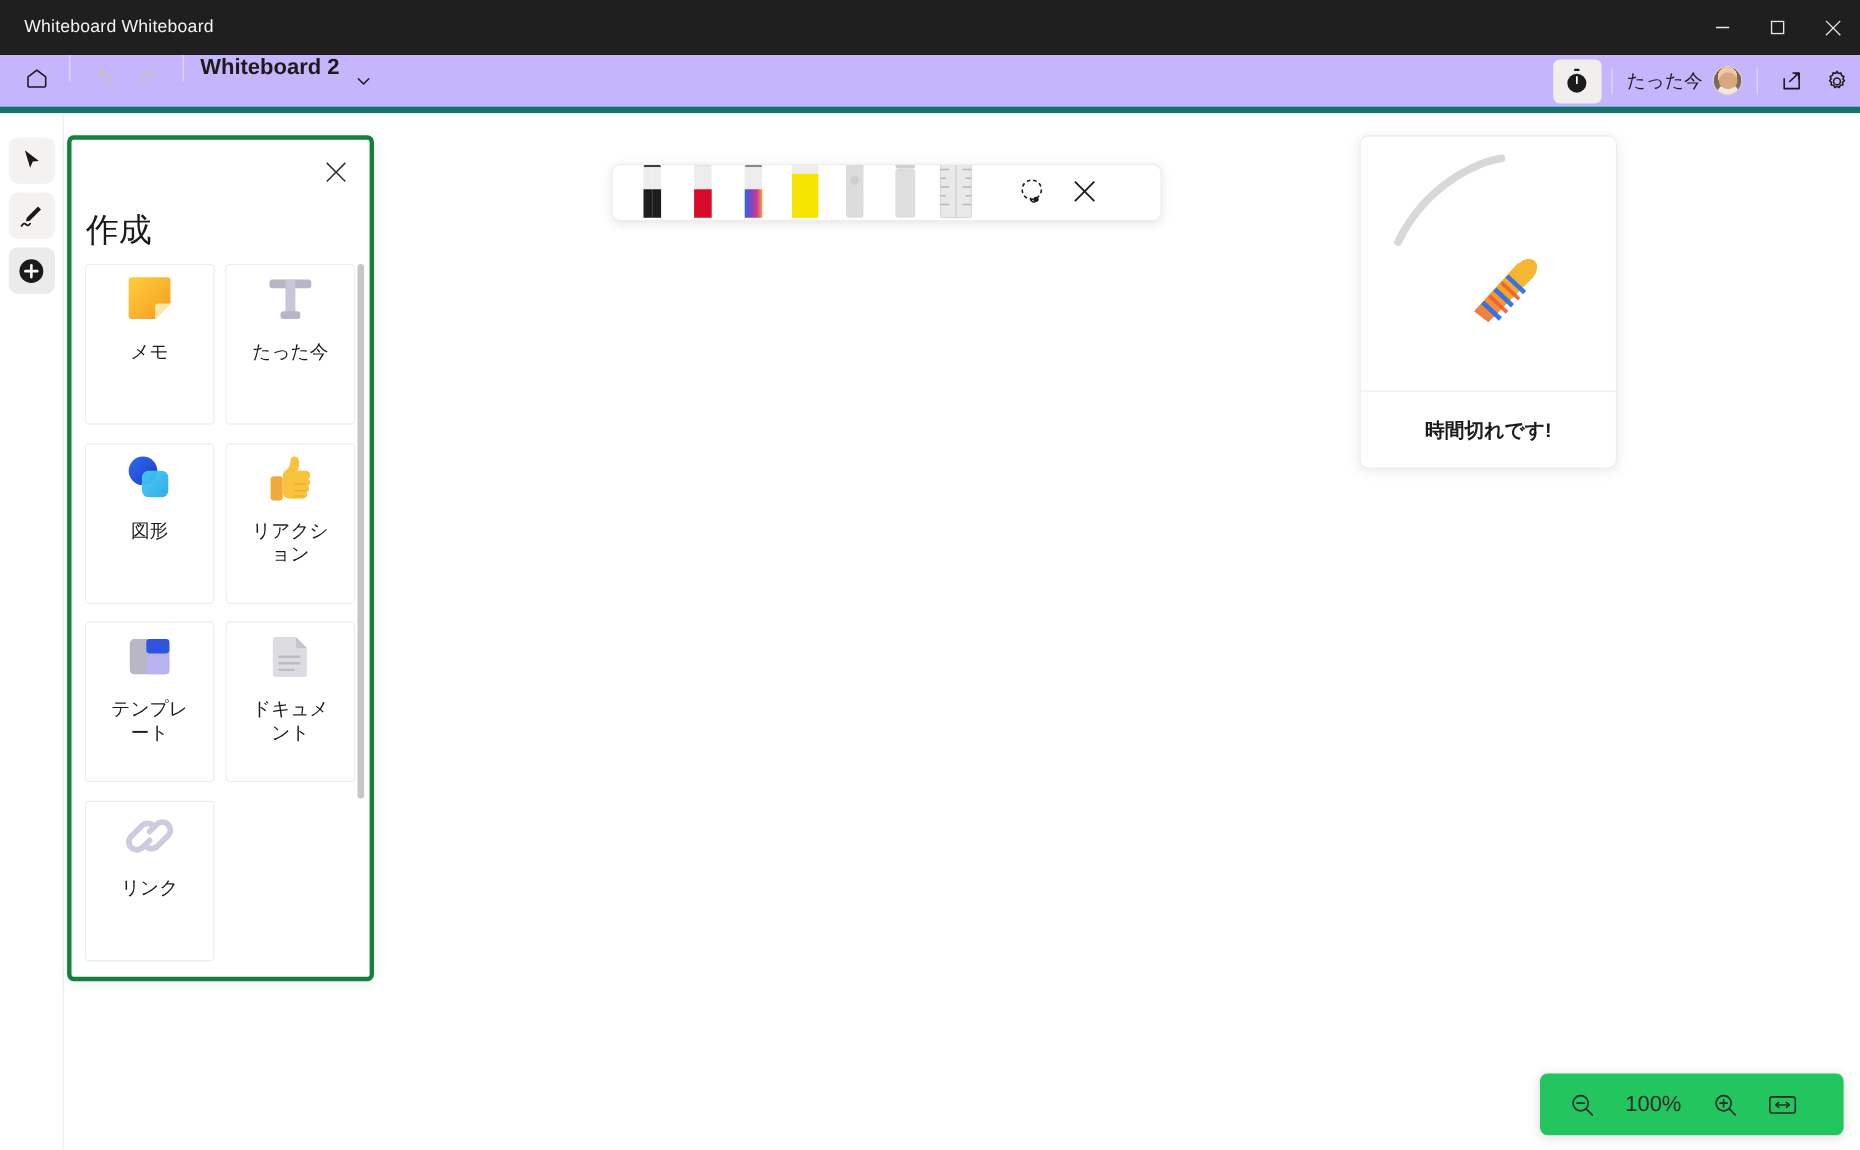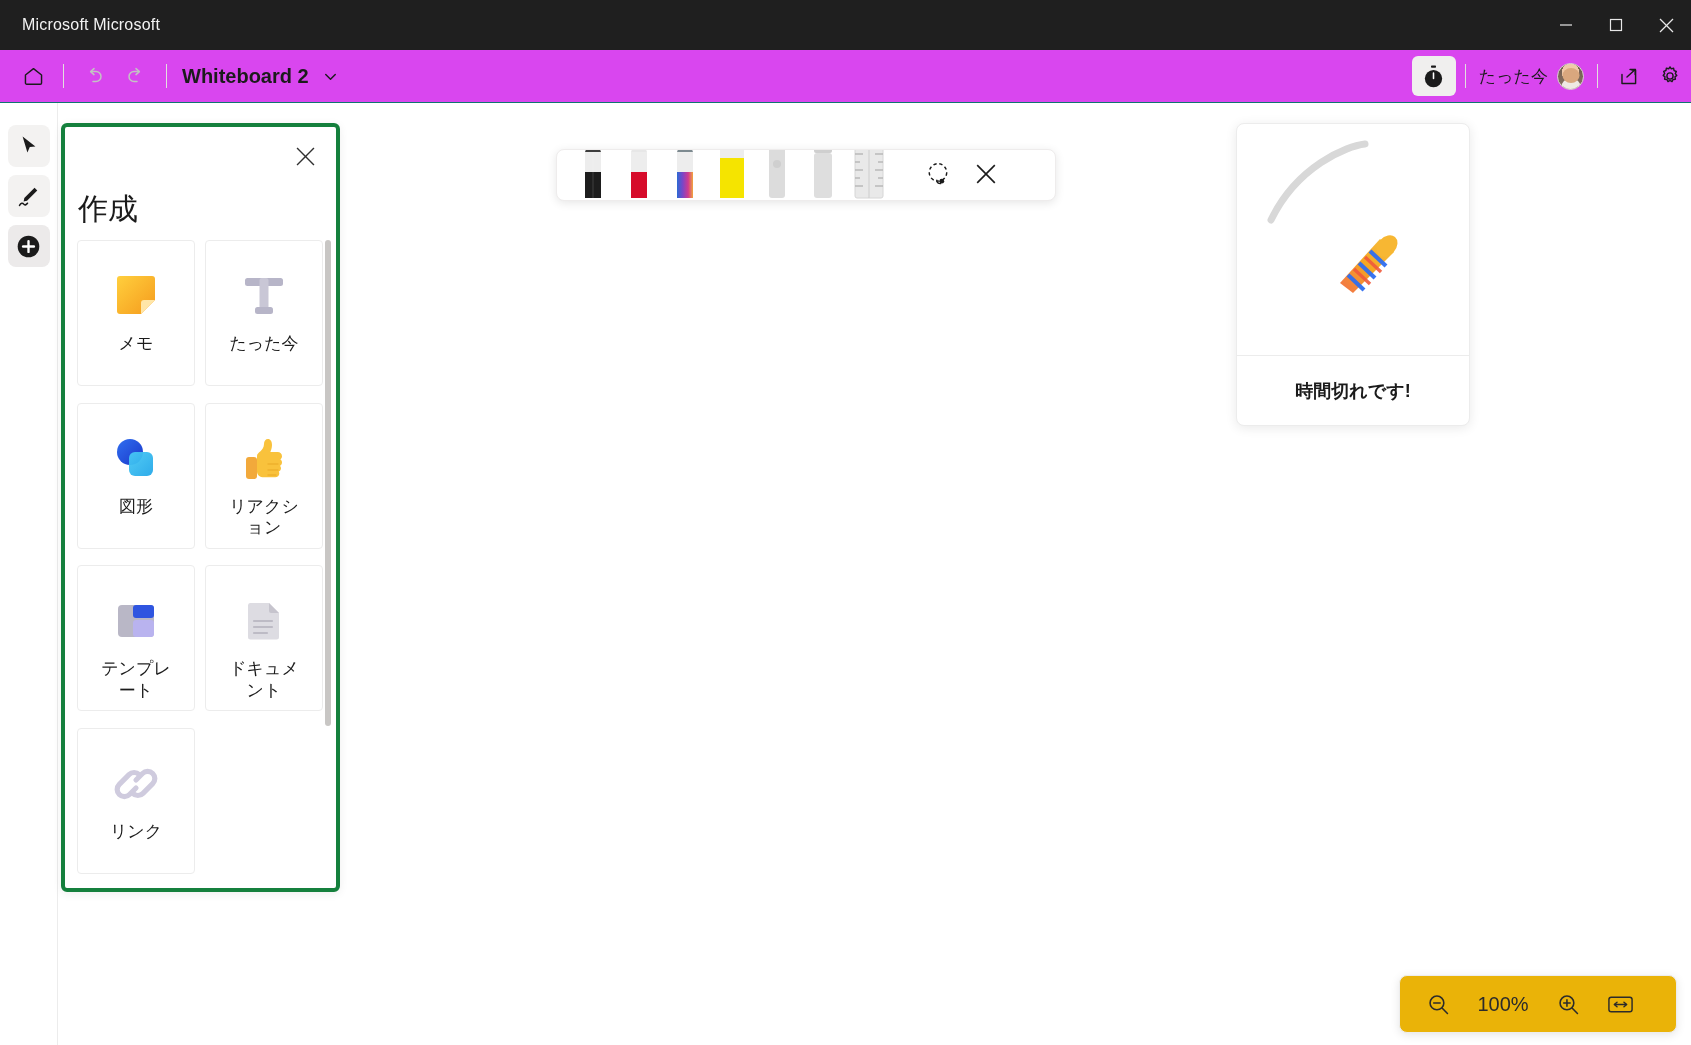--- a/index.html
+++ b/index.html
@@ -23,22 +23,22 @@
   .wincontrols { margin-left:auto; display:flex; height:50px; }
   .wincontrol {
     width:50px; height:50px; display:flex; align-items:center; justify-content:center;
     color:#e8e8e8;
   }
   .wincontrol svg { display:block; }
 
   
   .cmdbar {
     position:absolute; top:50px; left:0; width:1691px; height:53px;
-    background:#d946ef; border-bottom:1px solid #0f766e;
-    display:flex; align-items:center;
+    background:#c4b5fd; border-bottom:6px solid #0f766e;
+    display:flex; 
   }
   .cbtn {
     width:42px; height:42px; border-radius:6px; display:flex;
     align-items:center; justify-content:center; color:#1b1b1b; background:transparent;
     border:none;
   }
   .cbtn.disabled { color:#c3c3c3; }
   .vdiv { width:1px; height:24px; background:#e2e0de; margin:0 9px; }
   .doc-title {
     font-size:20px; font-weight:700; color:#1b1b1b; margin-left:6px; white-space:nowrap;
@@ -94,21 +94,21 @@
     position:absolute; left:13px; top:62px; font-size:30px; color:#1b1b1b; font-weight:400;
   }
   .grid {
     position:absolute; left:12px; top:113px; width:246px; height:640px;
     display:grid; grid-template-columns:118px 118px; gap:10px 10px;
     overflow:hidden;
   }
   .card {
     width:118px; height:146px; border:1px solid #ececec; border-radius:4px;
     background:#ffffff; display:flex; flex-direction:column; align-items:center;
-    justify-content:flex-start; padding-top:24px;
+    justify-content:flex-start; 
   }
   .card .glyph { height:62px; display:flex; align-items:center; justify-content:center; }
   .card .cap {
     font-size:17px; color:#1b1b1b; line-height:1.28; text-align:center;
     width:74px; margin-top:6px; word-break:break-all;
   }
   .panel-scroll {
     position:absolute; right:5px; top:113px; width:6px; height:640px;
     background:transparent;
   }
@@ -143,40 +143,40 @@
     display:flex; align-items:center; justify-content:center;
   }
   .timer-caption {
     height:70px; display:flex; align-items:center; justify-content:center;
     font-size:18px; font-weight:700; color:#1b1b1b;
   }
 
   
   .zoombar {
     position:absolute; right:14px; bottom:12px; height:58px; min-width:278px;
-    background:#eab308; border:1px solid #ededed; border-radius:8px;
+    background:#22c55e; border:1px solid #ededed; border-radius:8px;
     box-shadow:0 2px 10px rgba(0,0,0,.10);
     display:flex; align-items:center; padding:0 12px; gap:0;
   }
   .zbtn {
     width:52px; height:44px; border-radius:6px; display:flex;
     align-items:center; justify-content:center; color:#2b2b2b;
   }
   .zlevel {
     min-width:78px; text-align:center; font-size:20px; color:#2b2b2b;
   }
   .canvas { position:absolute; left:58px; top:103px; right:0; bottom:0; background:#ffffff; }
 </style>
 </head>
 <body>
 
 <div id="app">
 
   <div class="titlebar">
-    <span class="app-title">Microsoft Microsoft</span>
+    <span class="app-title">Whiteboard Whiteboard</span>
     <div class="wincontrols">
       <div class="wincontrol">
         <svg width="14" height="14" viewBox="0 0 14 14">
           <line x1="1" y1="7" x2="13" y2="7" stroke="currentColor" stroke-width="1.2"></line>
         </svg>
       </div>
       <div class="wincontrol">
         <svg width="14" height="14" viewBox="0 0 14 14">
           <rect x="1.5" y="1.5" width="11" height="11" fill="none" stroke="currentColor" stroke-width="1.2"></rect>
         </svg>

